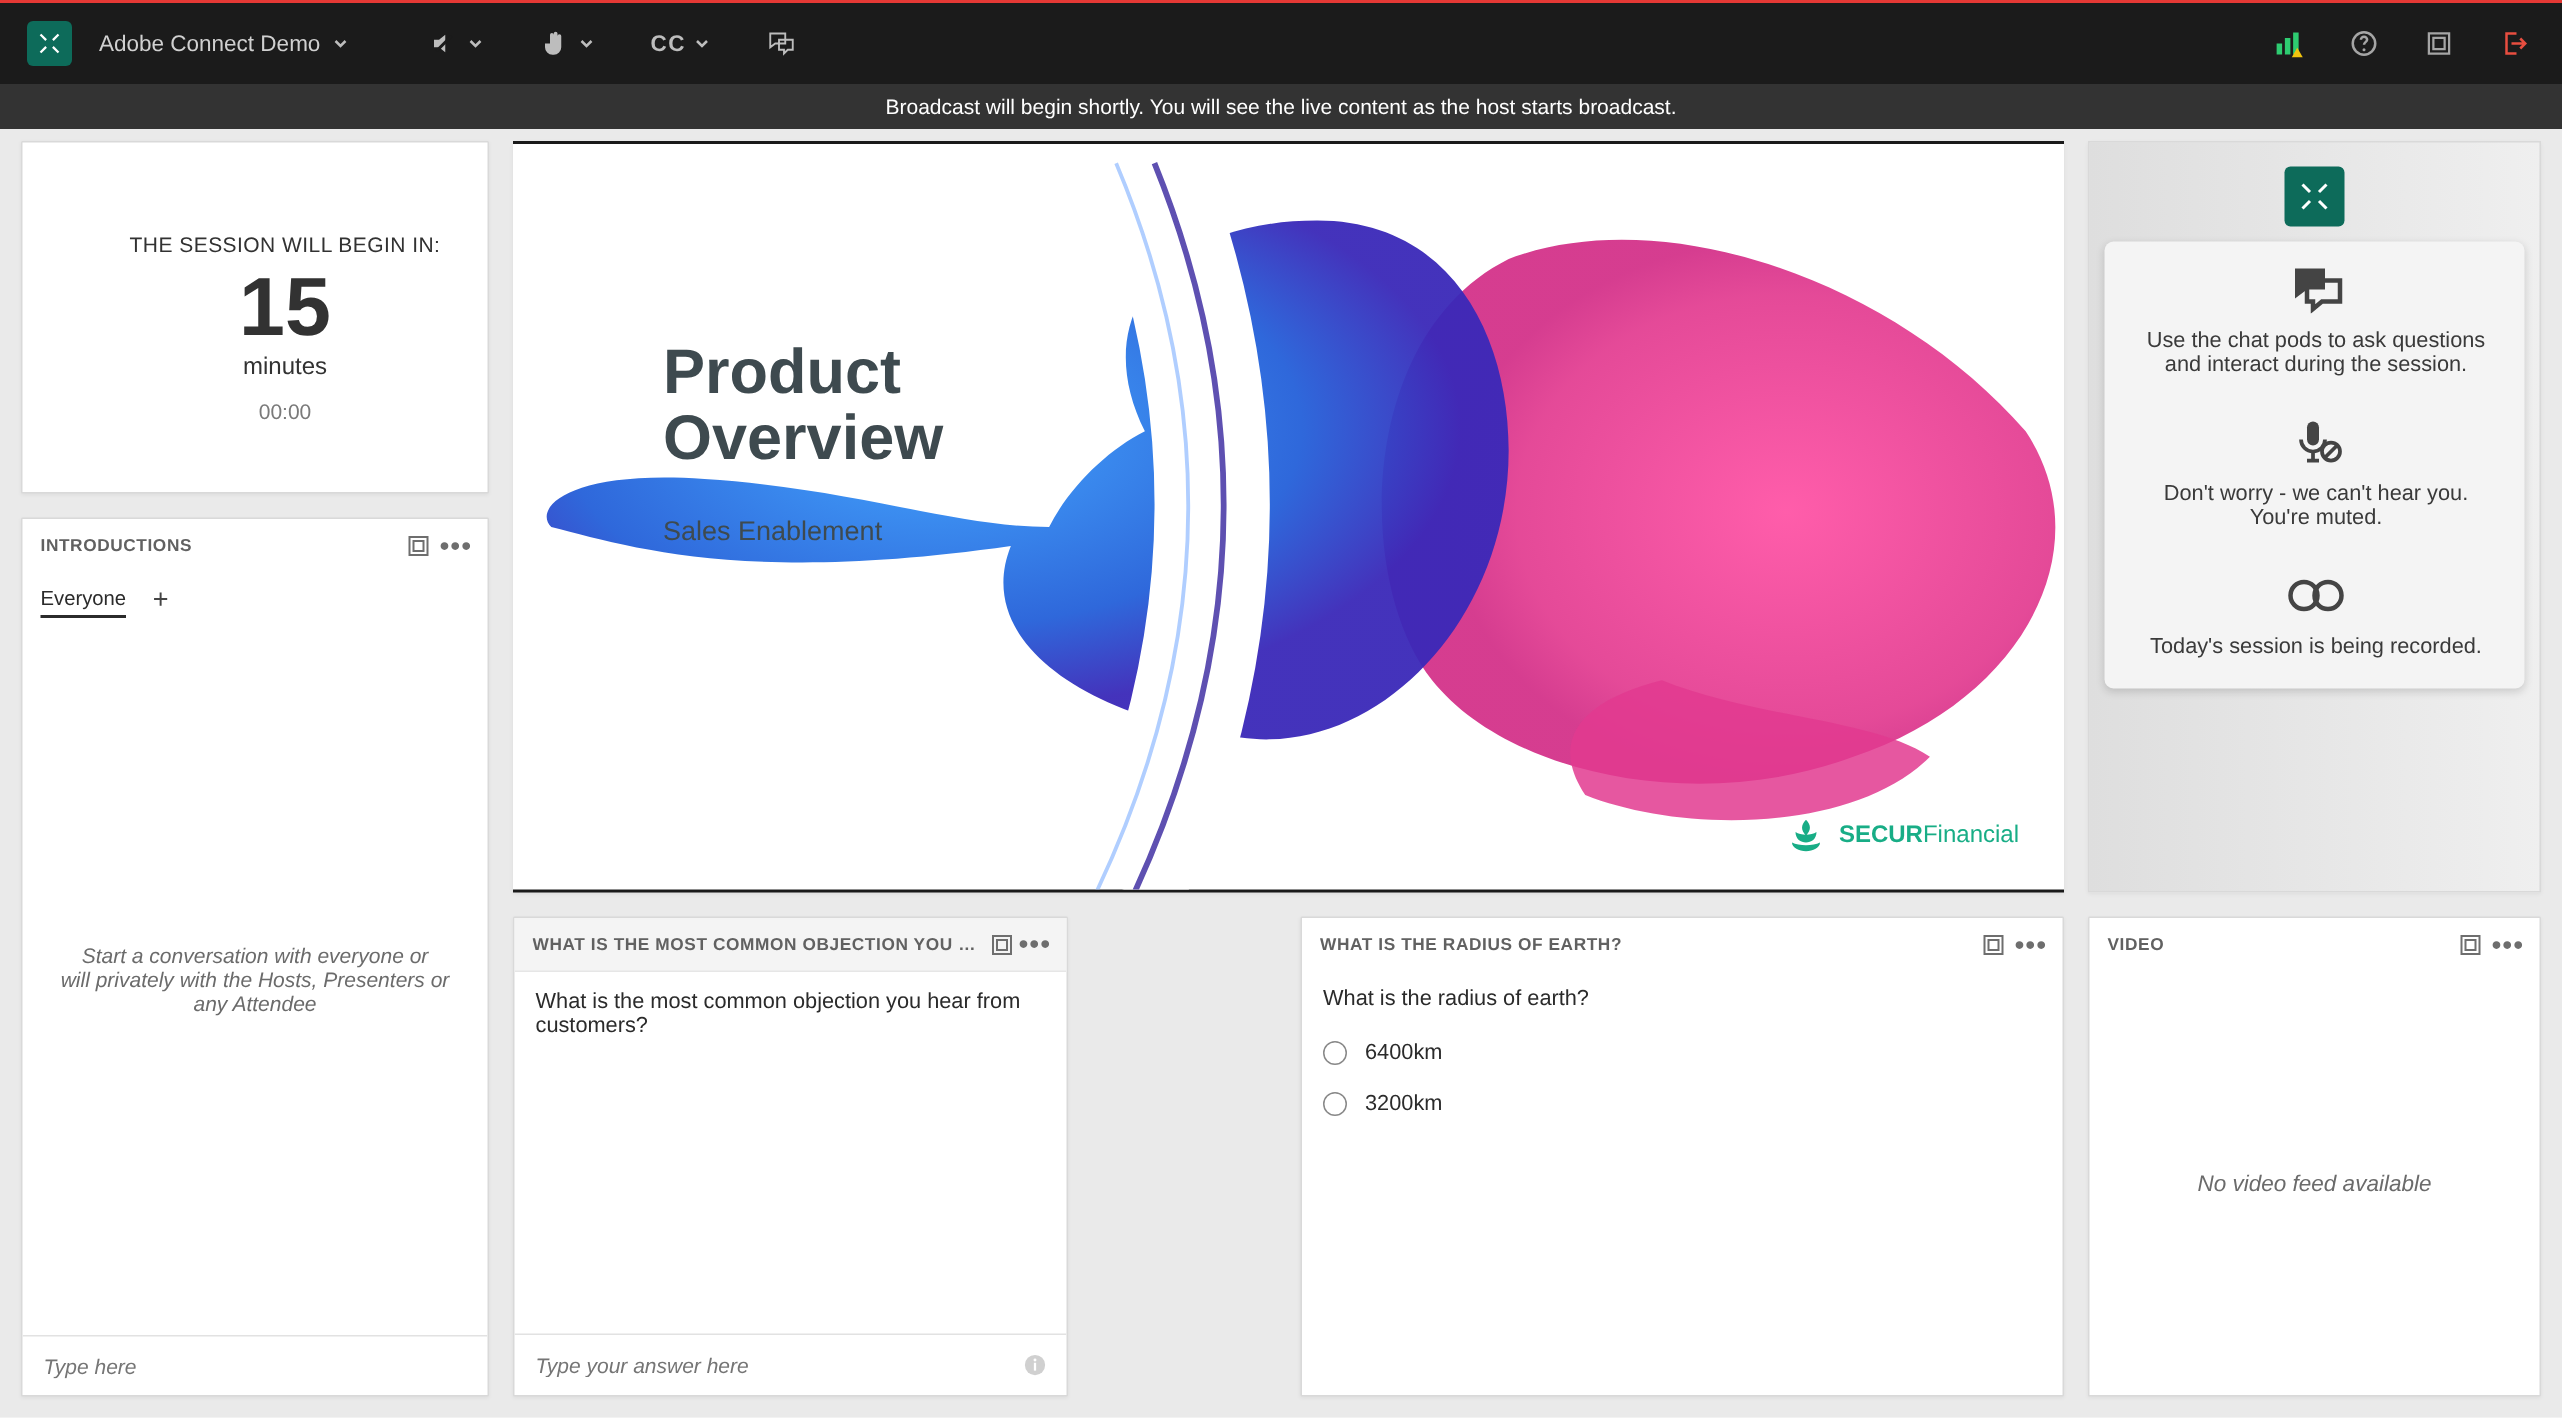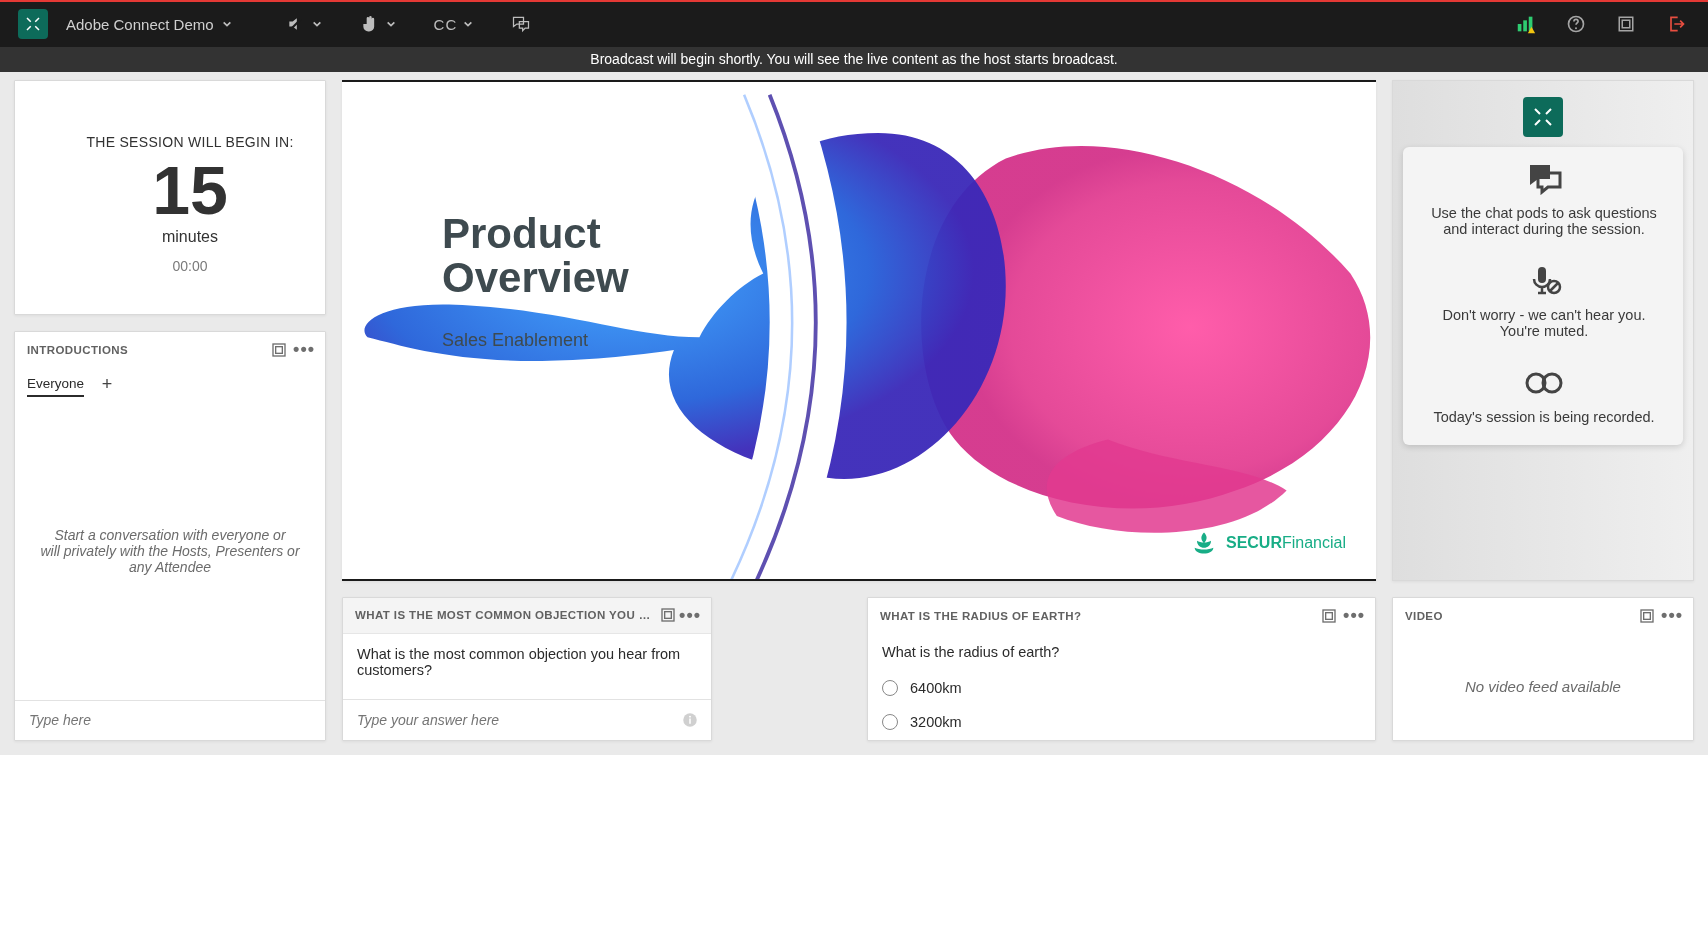--- a/index.html
+++ b/index.html
@@ -12,50 +12,50 @@
     --muted2:#8c8c8c;
     --accent:#1976d2;
     --red:#e84e40;
     --page-bg:#eaeaea;
     --shadow:0 1px 3px rgba(0,0,0,0.06);
     --gradient-left:#e6e6e6;
     --gradient-right:#f5f5f5;
   }
   *{box-sizing:border-box;font-family:"Segoe UI",Arial,sans-serif;}
   body{margin:0;padding:0;background:#fff;}
-  .app{width:1708px;height:755px;display:flex;flex-direction:column;background:var(--page-bg);}
+  .app{width:1708px;height:945px;display:flex;flex-direction:column;background:var(--page-bg);}
   
   .redline{height:2px;background:#e53935;}
   
   .topbar{height:54px;background:var(--topbar);display:flex;align-items:center;padding:0 18px;color:#d0d0d0;font-size:15px;}
   .topbar .logo-box{width:30px;height:30px;border-radius:4px;background:#0d6b5a;display:flex;align-items:center;justify-content:center;margin-right:18px;}
   .topbar .logo-box svg{width:18px;height:18px;stroke:#fff;}
   .topbar .title{display:flex;align-items:center;gap:8px;margin-right:40px;cursor:pointer;}
   .topbar .icon-btn{display:flex;align-items:center;gap:6px;padding:0 14px;height:40px;border-radius:3px;cursor:pointer;color:#bdbdbd;}
-  .topbar .icon-btn.sep{margin-right:10px;}
+  .topbar .icon-btn.sep{margin-right:10px;font-weight:bold;}
   .topbar .spacer{flex:1;}
   .topbar .right-icon{width:28px;height:28px;display:flex;align-items:center;justify-content:center;margin-left:22px;cursor:pointer;color:#a5a5a5;}
   .topbar .right-icon.exit{color:#e84e40;}
   .chev{width:10px;height:10px;}
   .chev path{stroke:#bdbdbd;fill:none;stroke-width:2;}
   
   .broadcast{height:30px;background:#333;display:flex;align-items:center;justify-content:center;color:#fff;font-size:14px;font-weight:500;}
   
   .workspace{flex:1;padding:8px 14px 14px 14px;display:grid;grid-template-columns:312px 1fr 1fr 302px;grid-template-rows:235px 250px 1fr;gap:16px;}
   
   .panel{background:var(--panel-bg);border:1px solid var(--panel-border);box-shadow:var(--shadow);display:flex;flex-direction:column;border-radius:1px;overflow:hidden;}
   .panel-header{height:36px;display:flex;align-items:center;padding:0 8px 0 12px;font-size:11.5px;font-weight:700;letter-spacing:.4px;color:#616161;text-transform:uppercase;}
   .panel-header .hspace{flex:1;}
   .hdr-icon{width:24px;height:24px;display:flex;align-items:center;justify-content:center;color:#6e6e6e;cursor:pointer;}
   .panel-body{flex:1;overflow:hidden;}
   
   .timer-pod{grid-row:1;grid-column:1;}
   .timer-inner{height:100%;display:flex;flex-direction:column;align-items:center;justify-content:center;color:#323232;margin-left:40px;}
   .timer-label{font-size:14px;letter-spacing:.3px;margin-top:14px;}
-  .timer-value{font-size:68px;font-weight:700;line-height:1;margin-top:6px;}
+  .timer-value{font-size:55px;font-weight:700;line-height:1;margin-top:6px;}
   .timer-unit{font-size:16px;margin-top:4px;}
   .timer-clock{font-size:14px;color:#7a7a7a;margin-top:12px;}
   
   .intro-pod{grid-row:2 / span 2;grid-column:1;}
   .tabs{display:flex;align-items:center;gap:12px;padding:0 12px;height:34px;font-size:13.5px;}
   .tab{padding:4px 0;color:#2b2b2b;cursor:pointer;}
   .tab.active{border-bottom:2px solid #2b2b2b;font-weight:500;}
   .addtab{width:22px;height:22px;display:flex;align-items:center;justify-content:center;color:#444;cursor:pointer;font-size:18px;}
   .chat-empty{flex:1;display:flex;align-items:center;justify-content:center;text-align:center;color:#6b6b6b;font-style:italic;font-size:14px;padding:0 16px;}
   .chat-input{border-top:1px solid #e2e2e2;padding:8px 12px;height:40px;display:flex;align-items:center;}

